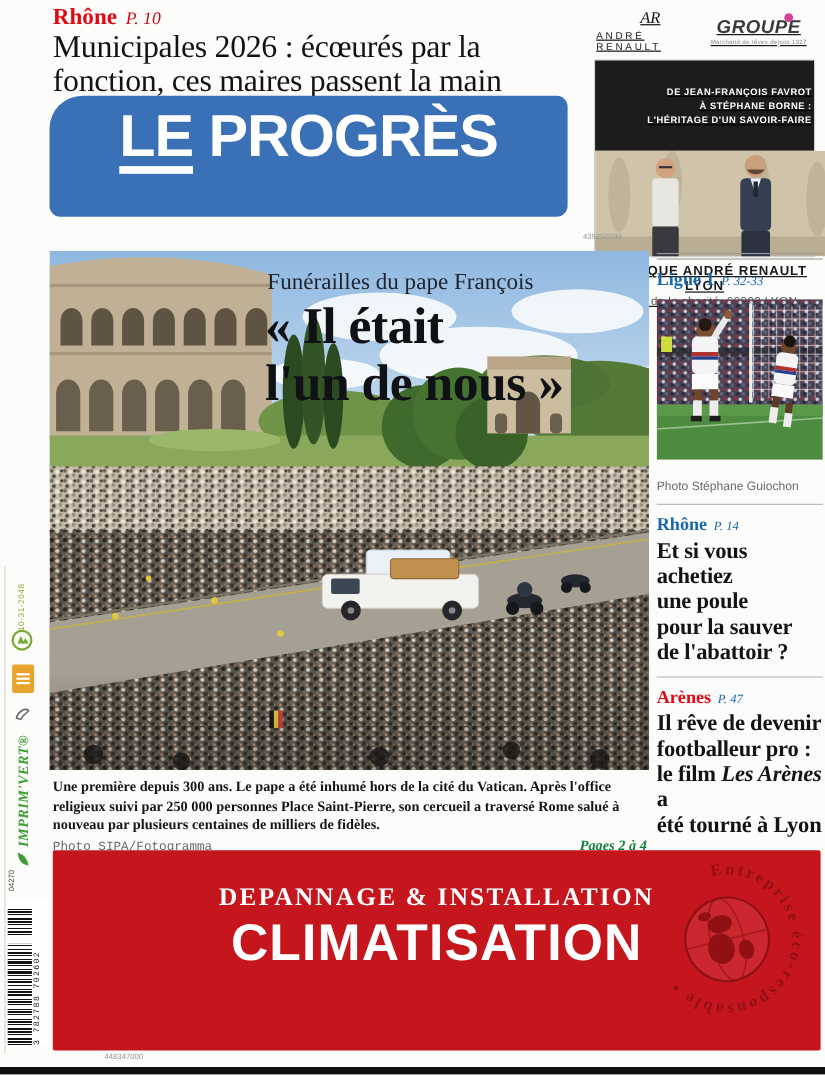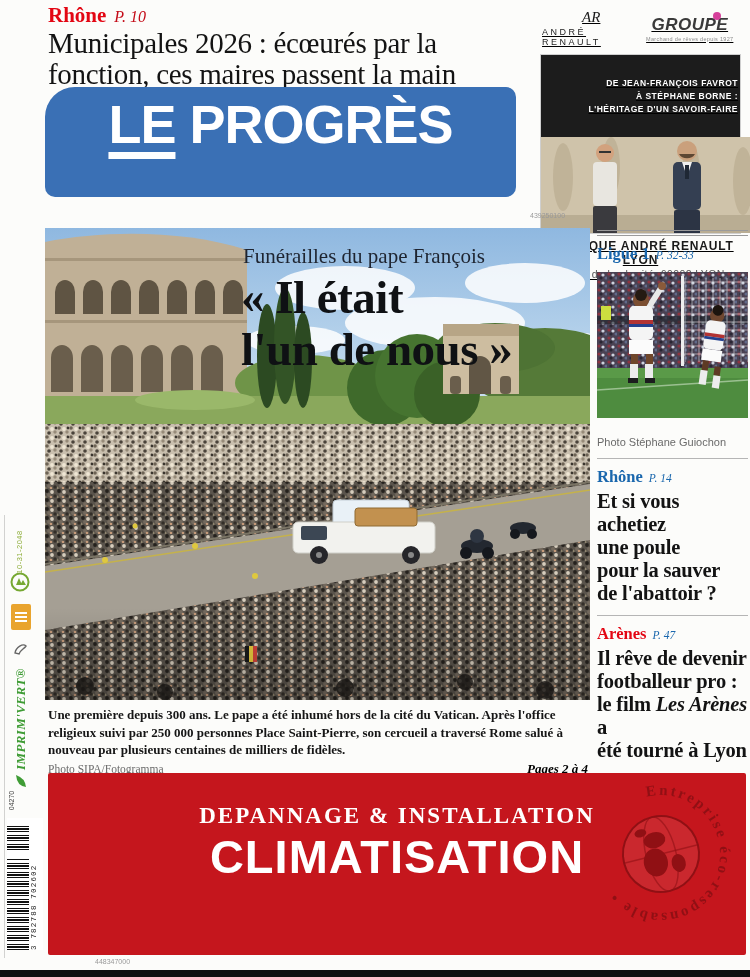--- a/index.html
+++ b/index.html
@@ -64,22 +64,22 @@
   
   .main-photo{left:45px;top:228px;width:545px;height:472px;}
   .main-photo svg{position:absolute;left:0;top:0;}
   .mp-kick{left:198px;top:16px;font-family:"Liberation Serif",serif;font-size:21px;color:#1e2430;}
   .mp-head{left:196px;top:44px;font-family:"Liberation Serif",serif;font-weight:bold;font-size:47px;line-height:1.1;color:#0f1114;letter-spacing:-.5px;}
 
   
   .caption{left:48px;top:706px;width:540px;}
   .cap-text{font-family:"Liberation Serif",serif;font-size:13px;font-weight:bold;color:#161616;line-height:1.35;}
   .cap-row{display:flex;align-items:baseline;margin-top:2px;}
-  .cap-credit{font-family:Liberation Serif, serif;font-size:11.5px;color:#6a6a6a;}
-  .cap-pages{margin-left:auto;font-family:"Liberation Serif",serif;font-style:italic;font-weight:bold;font-size:13px;color:#000000;}
+  .cap-credit{font-family:Liberation Mono, monospace;font-size:11.5px;color:#6a6a6a;}
+  .cap-pages{margin-left:auto;font-family:"Liberation Serif",serif;font-style:italic;font-weight:bold;font-size:13px;color:#15803d;}
 
   
   .right-col{left:597px;top:230px;width:151px;}
   .dbl-rule{height:4px;border-top:1px solid #9a9a9a;border-bottom:1px solid #9a9a9a;margin-bottom:8px;}
   .rule{border-top:1px solid #b5b5b5;margin:10px 0 8px;}
   .sec-labelrow{display:flex;align-items:baseline;gap:6px;}
   .sec-label{font-family:"Liberation Serif",serif;font-weight:bold;font-size:16.5px;}
   .sec-page{font-family:"Liberation Serif",serif;font-style:italic;font-size:11.5px;}
   .blue{color:#1a67ad;}
   .red{color:#e30613;}

